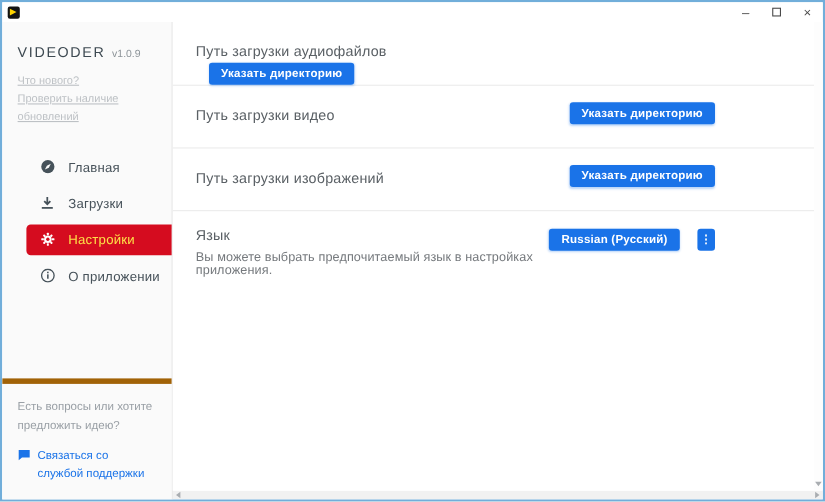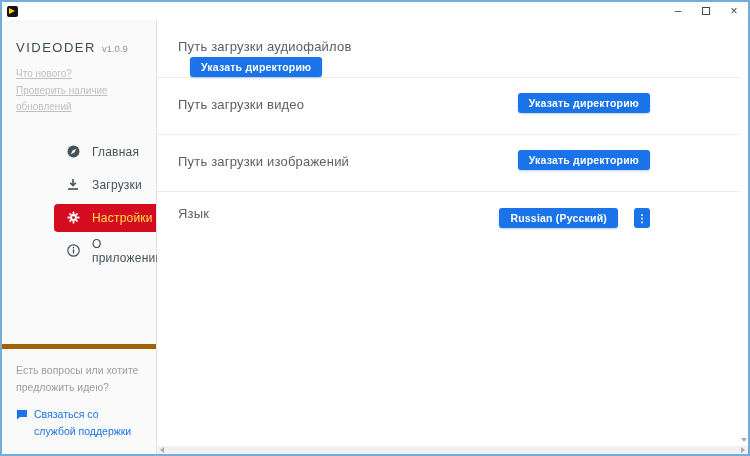--- a/index.html
+++ b/index.html
@@ -41,21 +41,21 @@
     width:155px; flex:0 0 155px;
     background:#fafafa;
     border-right:1px solid #e3e3e3;
     position:relative;
   }
   .side-header { padding:20px 14px 0 14px; }
   .brand-row { display:flex; align-items:baseline; }
   .brand { font-size:13px; color:#3e4a52; letter-spacing:1.5px; font-weight:500; }
   .version { font-size:9.5px; color:#8d9499; margin-left:6px; }
   .muted { margin-top:11px; font-size:10px; color:#bdc1c5; line-height:1.65;text-decoration:underline; }
-  .menu { margin-top:22px;padding-left:30px; }
+  .menu { margin-top:22px; }
   .menu-item {
     height:28px; margin:5px 0 5px 22px;
     display:flex; align-items:center;
     padding-left:12px; gap:12px;
     border-radius:4px 0 0 4px;
     color:#47525a; font-size:12px; letter-spacing:0.2px;
     cursor:pointer;
   }
   .menu-item.active { background:#d50c1f; color:#fde047; }
   .mi-icon { width:14px; height:14px; display:flex; align-items:center; justify-content:center; flex:0 0 auto; }
@@ -223,20 +223,21 @@
           </div>
 
           <div class="row">
             <div class="row-label">Путь загрузки изображений</div>
             <button class="btn">Указать директорию</button>
           </div>
 
           <div class="row last">
             <div>
               <div class="row-label" style="padding-top:0;">Язык</div>
+              <div class="lang-desc">Вы можете выбрать предпочитаемый язык в настройках приложения.</div>
             </div>
             <div class="lang-right">
               <button class="btn">Russian (Русский)</button>
               <button class="btn btn-menu"><span>⋮</span></button>
             </div>
           </div>
 
         </div>
         <div class="vscroll">
           <span class="arr arr-down"></span>

